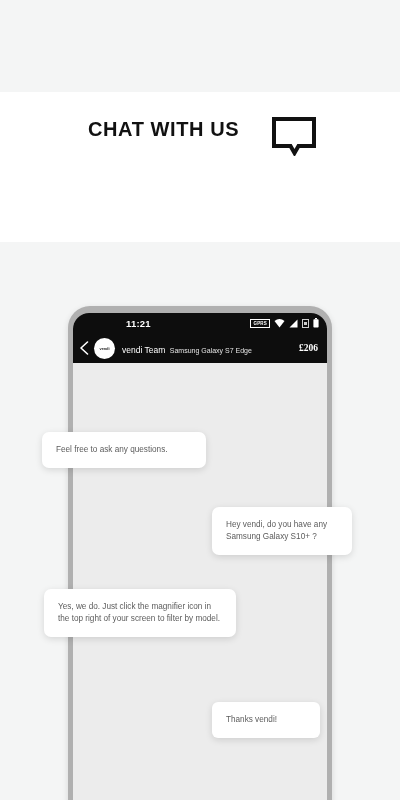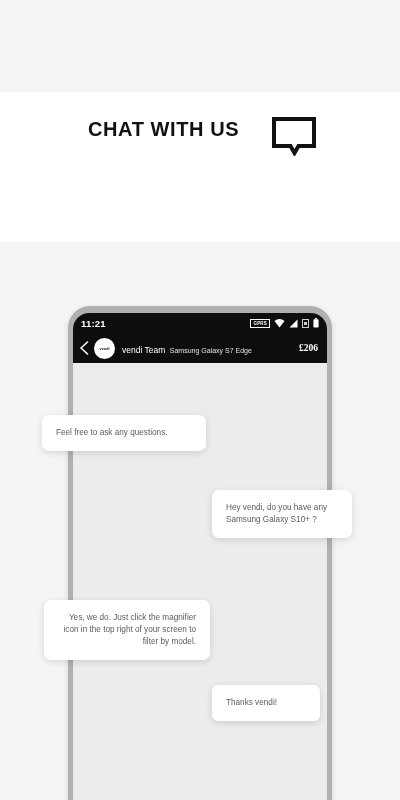--- a/index.html
+++ b/index.html
@@ -82,20 +82,21 @@
     display: flex;
     align-items: center;
     justify-content: space-between;
     padding: 0 8px;
   }
   .status-time {
     color: #ffffff;
     font-size: 9.5px;
     font-weight: 700;
     letter-spacing: 0.2px;
+    margin-left: 45px;
   }
   .status-icons {
     display: flex;
     align-items: center;
     gap: 4px;
   }
   .st-badge {
     border: 1px solid #ffffff;
     color: #ffffff;
     font-size: 4.5px;
@@ -165,24 +166,25 @@
   
   .bubble {
     position: absolute;
     background: #ffffff;
     border-radius: 7px;
     box-shadow: 0 2px 7px rgba(0,0,0,0.13);
     color: #5c5c5c;
     font-size: 8.2px;
     line-height: 12px;
     padding: 12px 14px;
+    margin-top: 17px;
   }
   .bubble-1 { left: 42px; top: 415px; width: 164px; }
   .bubble-2 { left: 212px; top: 490px; width: 140px; text-align: left; }
-  .bubble-3 { left: 44px; top: 600px; width: 166px; text-align: right; }
+  .bubble-3 { left: 44px; top: 572px; width: 192px; text-align: left; }
   .bubble-4 { left: 212px; top: 685px; width: 108px; border-radius: 6px; }
 
   .hero-icon svg, .back-arrow svg { display: block; }
 </style>
 </head>
 <body>
 
 <div id="page">
 
   <div class="band-top"></div>

